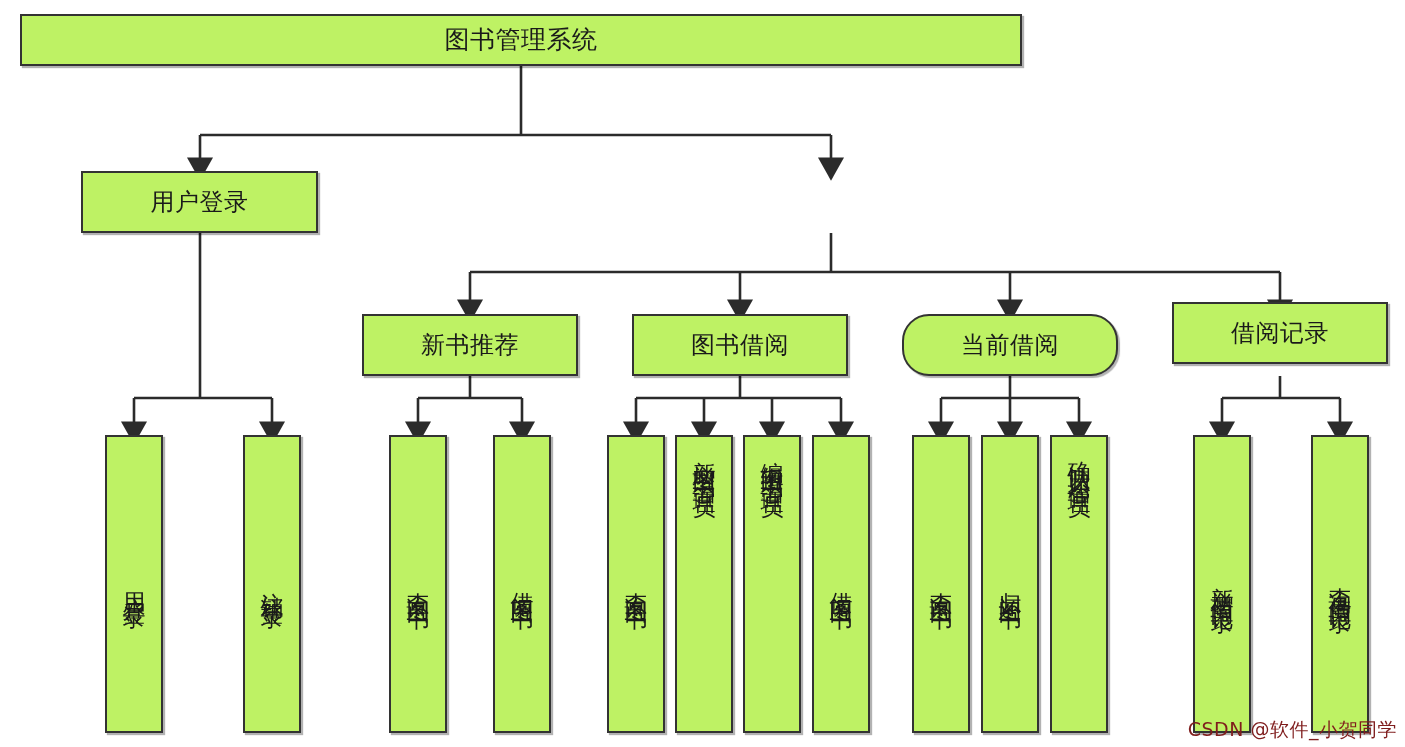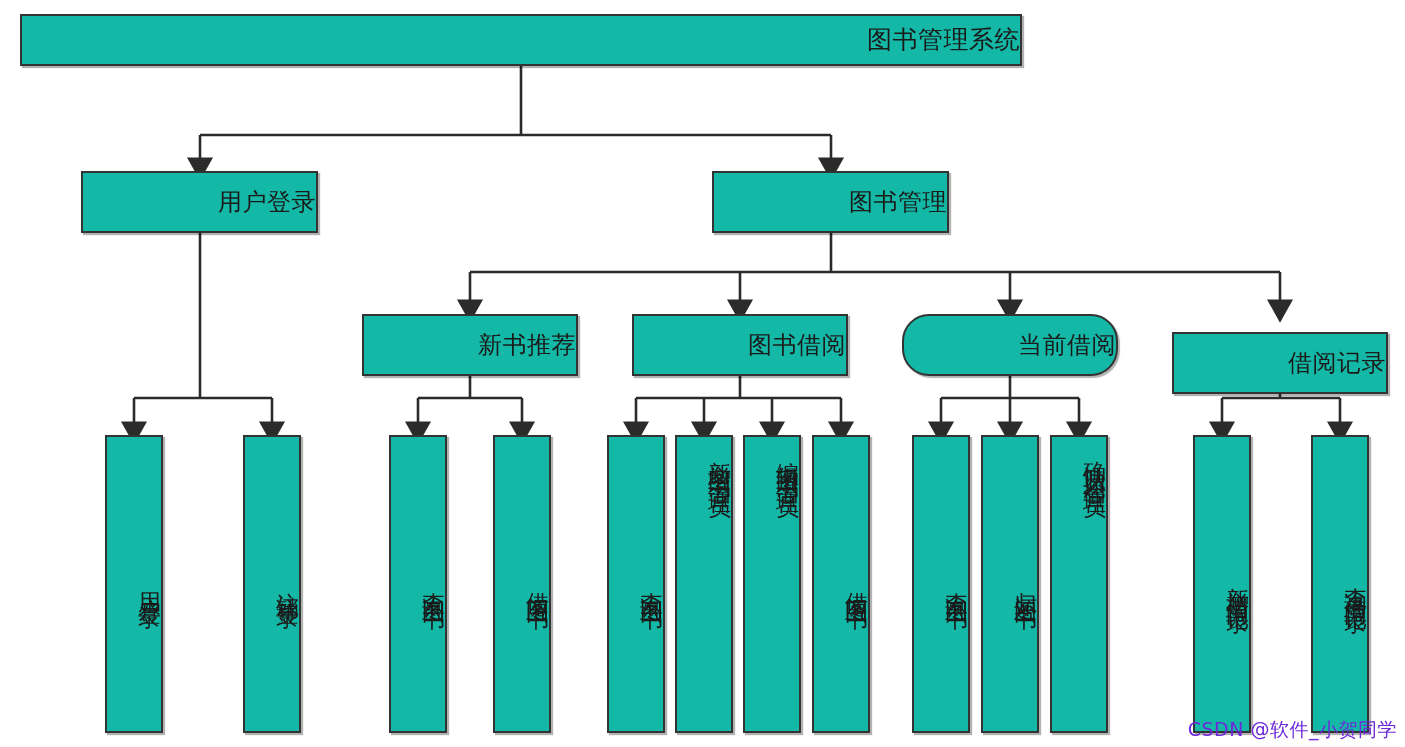--- a/index.html
+++ b/index.html
@@ -22,25 +22,25 @@
     position: absolute;
     left: 0;
     top: 0;
     width: 1405px;
     height: 747px;
     pointer-events: none;
   }
   .node {
     position: absolute;
     box-sizing: border-box;
-    background: #14b8a6;
+    background: #bef264;
     border: 2.5px solid #333333;
     display: flex;
     align-items: center;
-    justify-content: flex-end;
+    justify-content: center;
     box-shadow: 2px 2px 1px rgba(0,0,0,0.30);
   }
   .node .label {
     color: #1a1a1a;
     line-height: 1.12;
     text-align: center;
     white-space: nowrap;
   }
   
   .node.horiz .label {
@@ -66,21 +66,21 @@
   
   .node.vert.centred {
     align-items: center;
     padding-top: 0;
   }
   #watermark {
     position: absolute;
     right: 8px;
     bottom: 4px;
     font-size: 19px;
-    color: #6d28d9;
+    color: #7f1d1d;
     letter-spacing: 0.5px;
     white-space: nowrap;
     user-select: none;
     margin-left: 32px;
   }
 </style>
 </head>
 <body>
 
 <div id="diagram">
@@ -137,37 +137,34 @@
   </svg>
 
   <div class="node horiz root" style="left:20px; top:14px; width:1002px; height:52px;">
     <span class="label">图书管理系统</span>
   </div>
 
   <div class="node horiz" style="left:81px; top:171px; width:237px; height:62px;">
     <span class="label">用户登录</span>
   </div>
 
-  <div class="node horiz" style="left:712px; top:171px; width:237px; height:62px;">
-    <span class="label">图书管理</span>
-  </div>
 
   <div class="node horiz" style="left:362px; top:314px; width:216px; height:62px;">
     <span class="label">新书推荐</span>
   </div>
 
   <div class="node horiz" style="left:632px; top:314px; width:216px; height:62px;font-family:Liberation Serif, serif;">
     <span class="label">图书借阅</span>
   </div>
 
   <div class="node horiz" style="left:902px; top:314px; width:216px; height:62px;border-radius:27px;">
     <span class="label">当前借阅</span>
   </div>
 
-  <div class="node horiz" style="left:1172px; top:332px; width:216px; height:62px;">
+  <div class="node horiz" style="left:1172px; top:302px; width:216px; height:62px;">
     <span class="label">借阅记录</span>
   </div>
 
   <div class="node vert centred" style="left:105px; top:435px; width:58px; height:298px;">
     <span class="label">用户登录</span>
   </div>
 
   <div class="node vert centred" style="left:243px; top:435px; width:58px; height:298px;">
     <span class="label">注销登录</span>
   </div>

